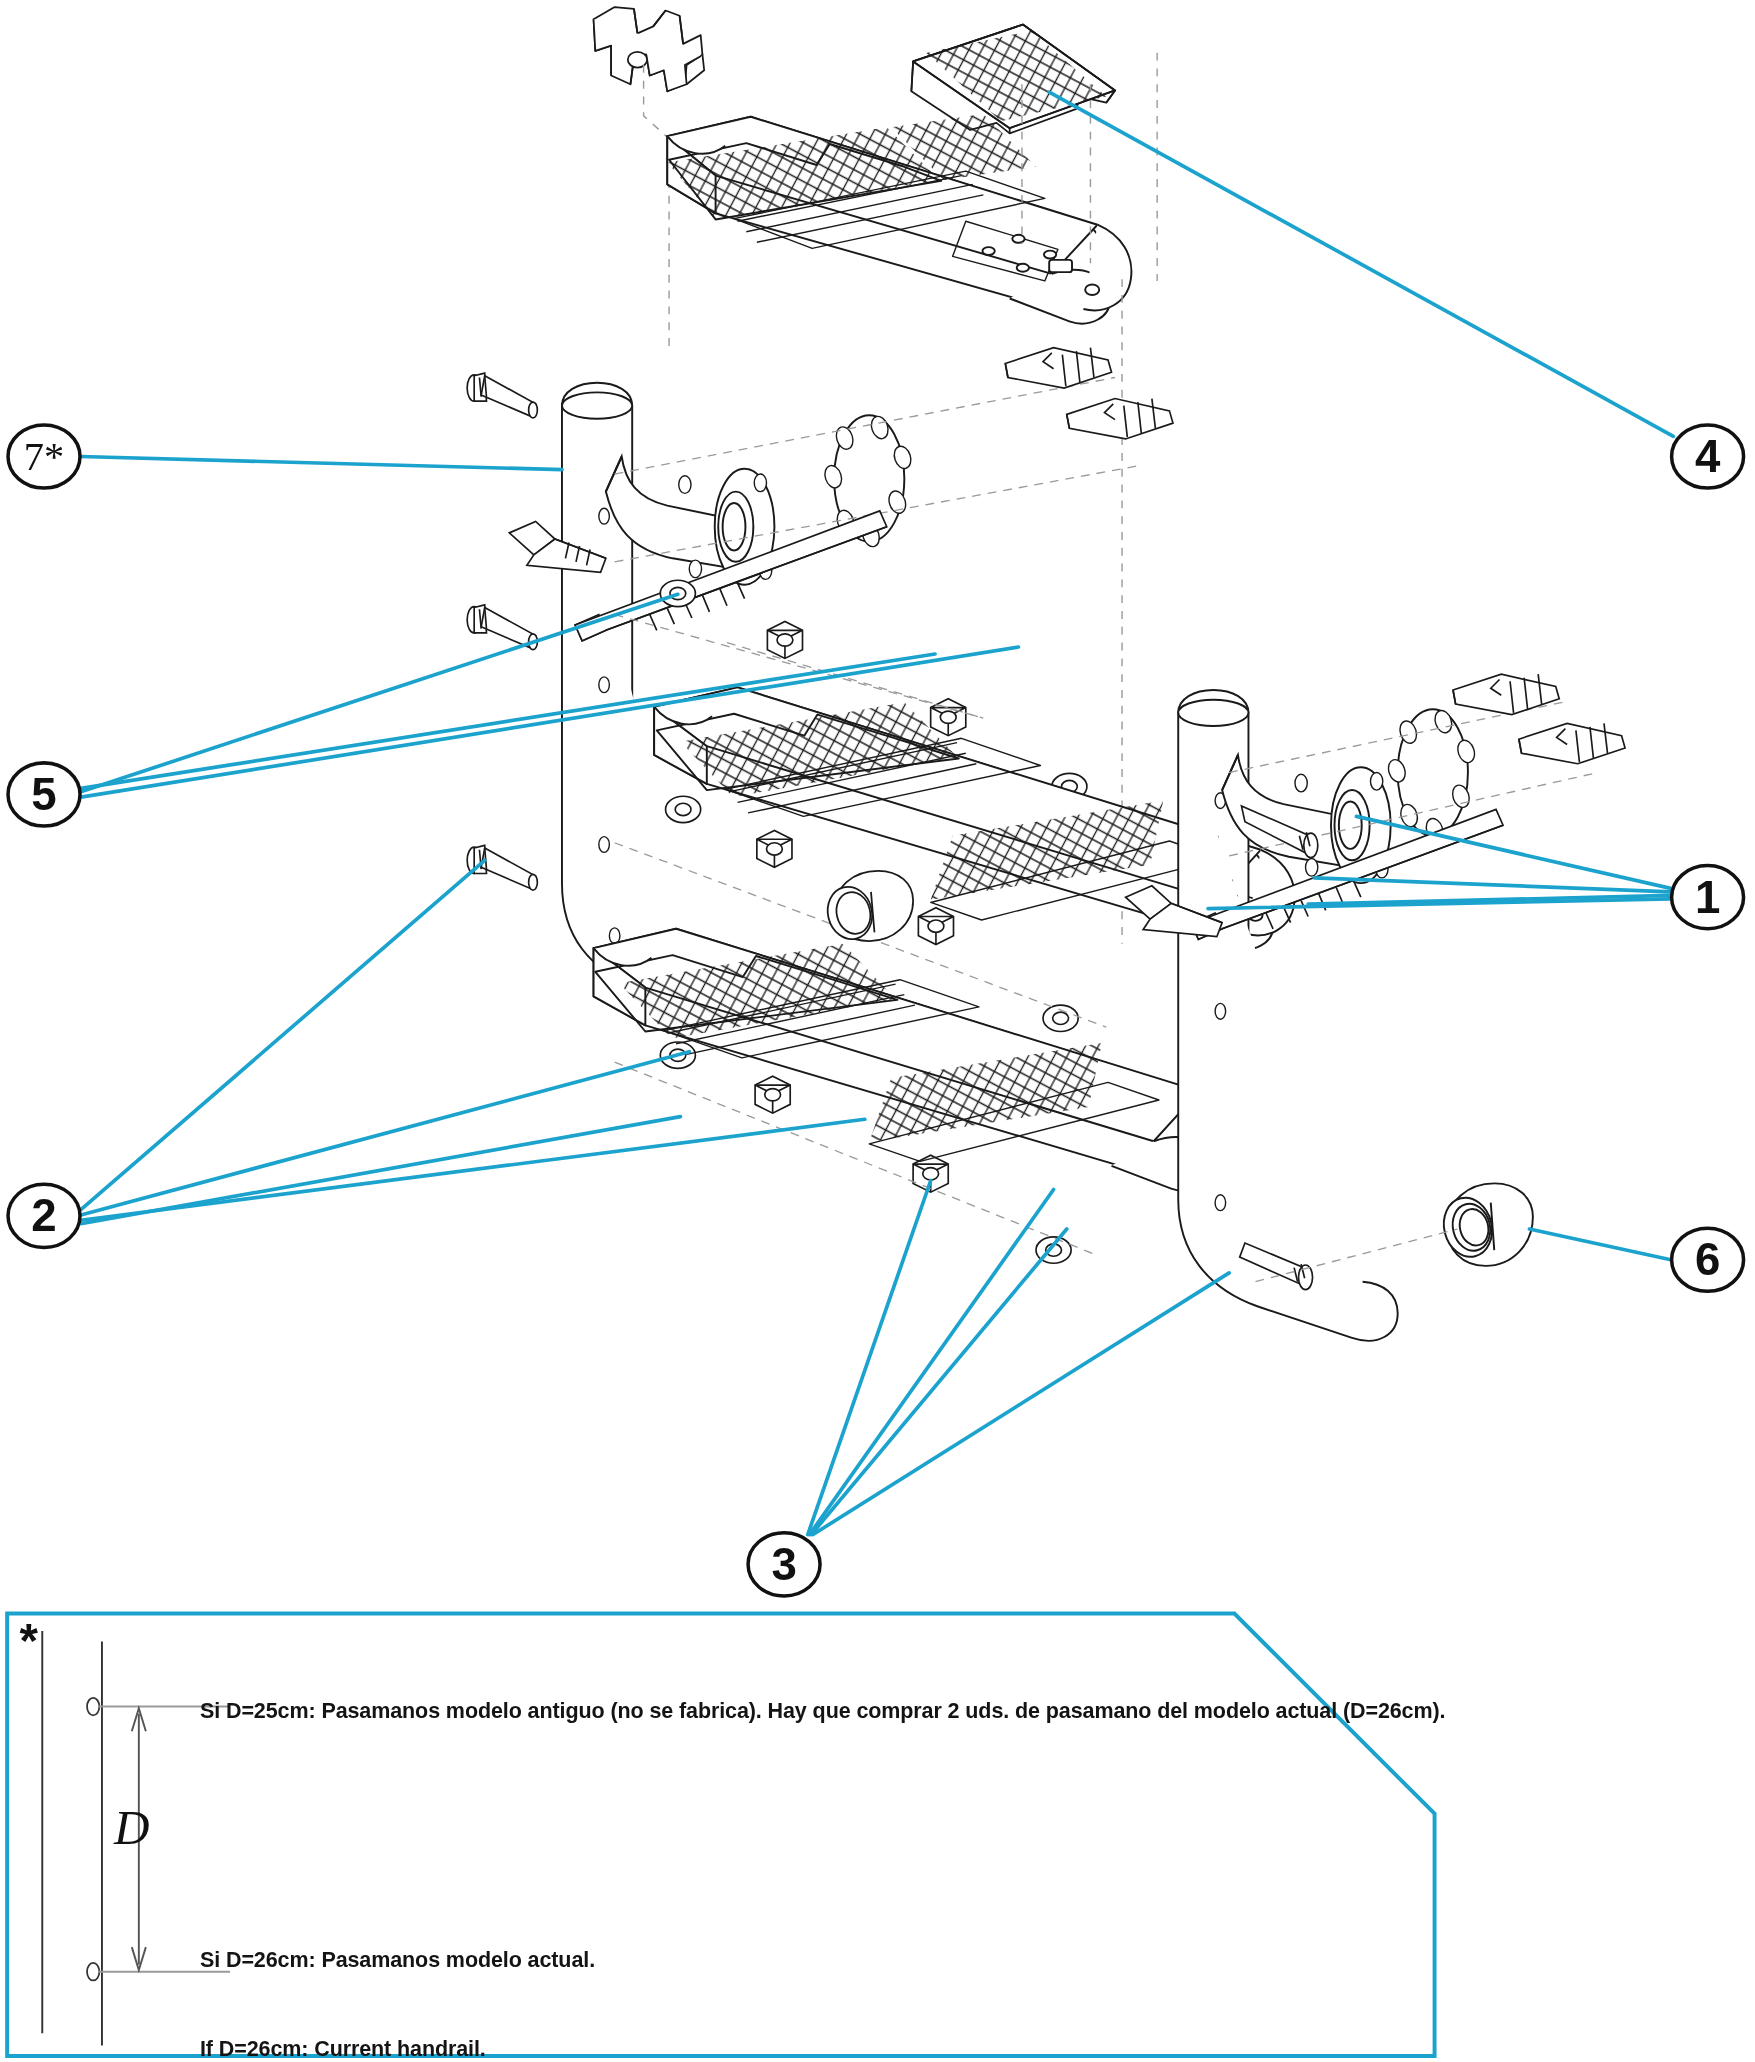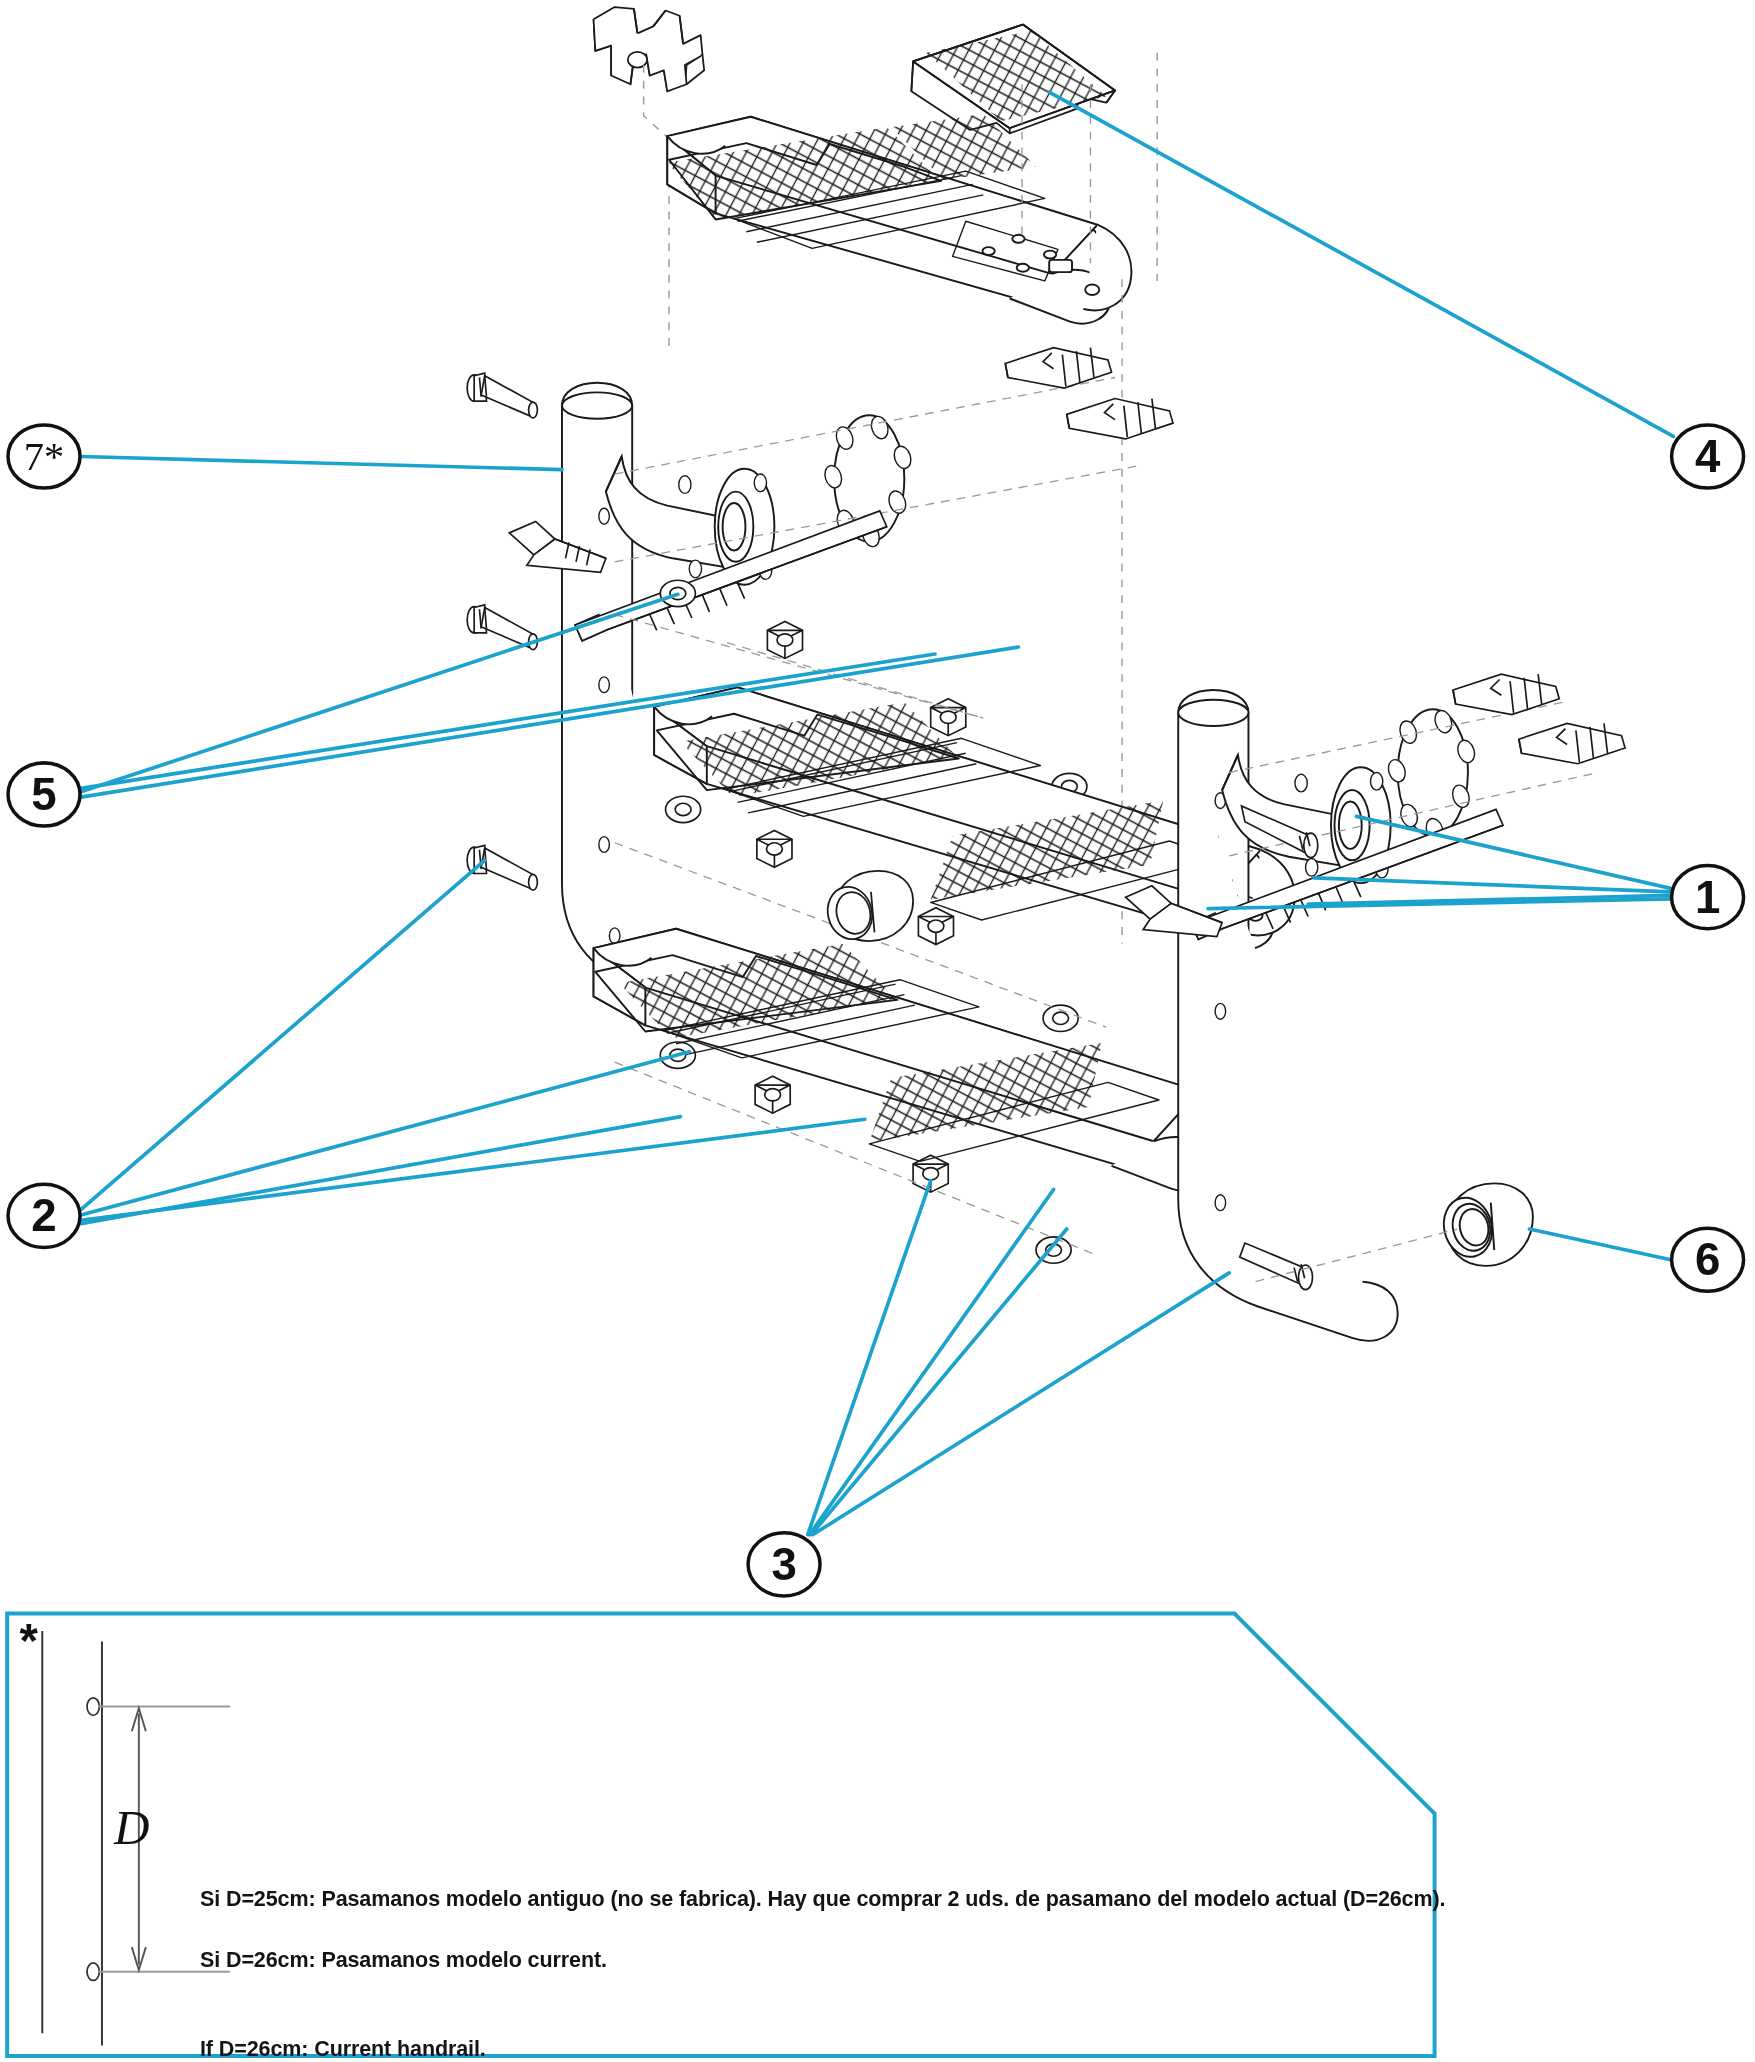--- a/index.html
+++ b/index.html
@@ -9,21 +9,21 @@
   #art{position:absolute;left:0;top:0;width:1756px;height:2063px;}
   #footnote-text-1,#footnote-text-2{
     position:absolute;
     font-family:"Liberation Sans",sans-serif;
     font-weight:bold;
     color:#141414;
     letter-spacing:-0.1px;
     line-height:1.38;
     white-space:pre;
   }
-  #footnote-text-1{left:200px;top:1826px;font-size:21.5px;}
+  #footnote-text-1{left:200px;top:1638px;font-size:21.5px;}
   #footnote-text-2{left:200px;top:1887px;font-size:21.5px;}
   .fnline{display:block;}
 </style>
 </head>
 <body>
 
 <div id="page">
 
   <svg id="art" viewBox="0 0 2000 2350" xmlns="http://www.w3.org/2000/svg">
     <defs>
@@ -498,18 +498,18 @@
         <path d="M150,2218 L158,2244 L166,2218" fill="none"></path>
       </g>
       <text x="150" y="2100" text-anchor="middle" font-family="Liberation Serif, serif" font-style="italic" font-size="56" fill="#111111">D</text>
     </g>
   </svg>
 
   <div id="footnote-text-1">
     <span class="fnline">Si D=25cm: Pasamanos modelo antiguo (no se fabrica). Hay que comprar 2 uds. de pasamano del modelo actual (D=26cm).</span>
   </div>
   <div id="footnote-text-2">
-    <span class="fnline">Si D=26cm: Pasamanos modelo current.</span>
+    <span class="fnline">Si D=26cm: Pasamanos modelo actual.</span>
     <span class="fnline">If D=26cm: Current handrail.</span>
   </div>
 
 </div>
 
 
 </body></html>

